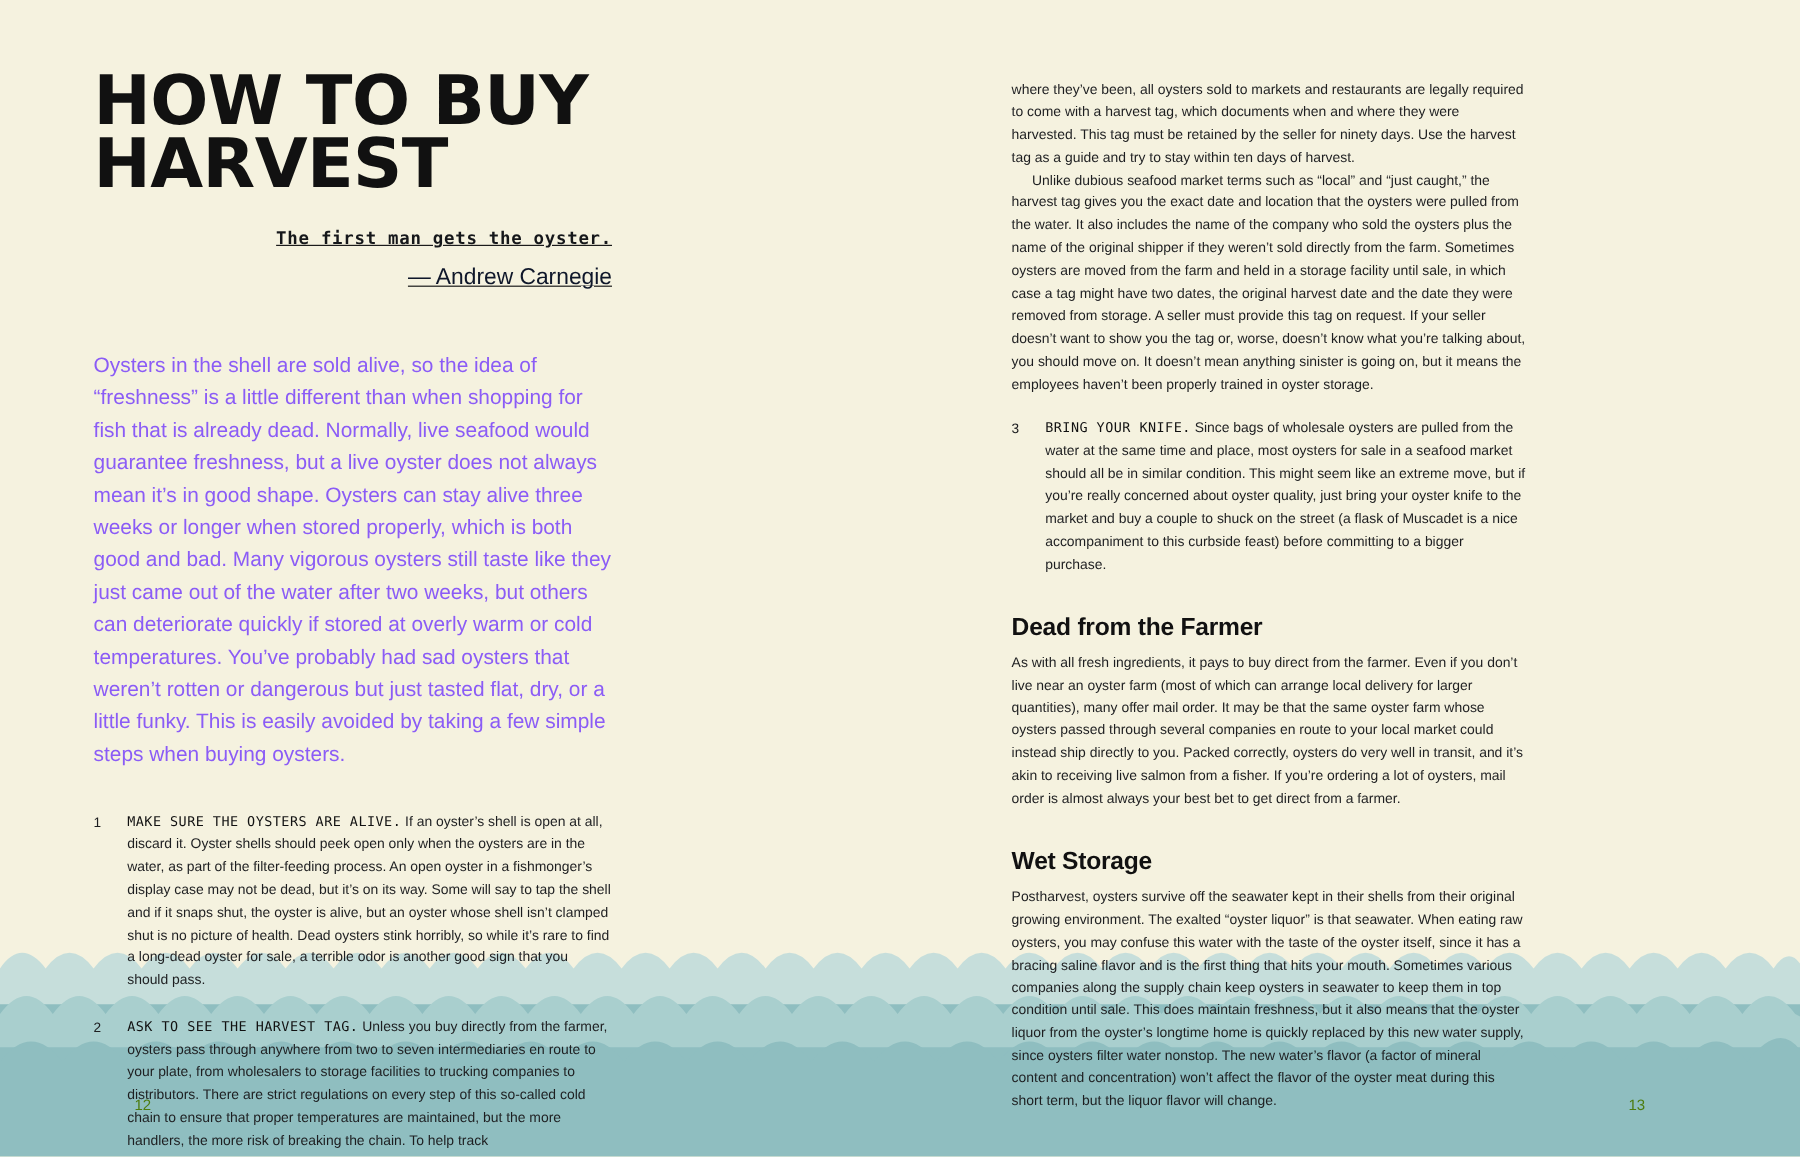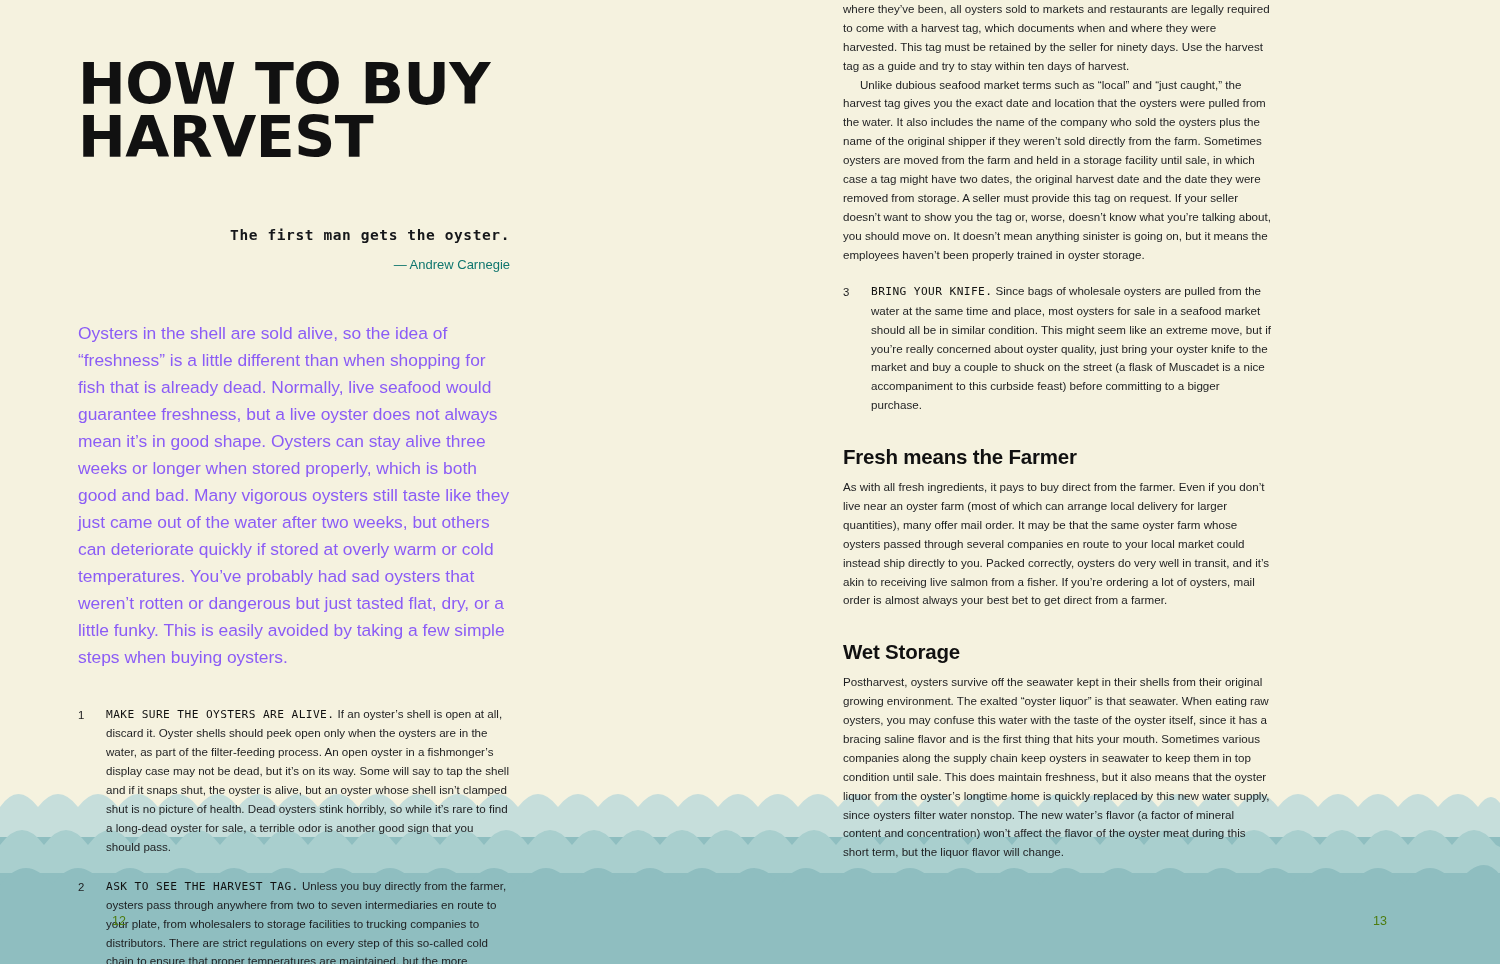--- a/index.html
+++ b/index.html
@@ -53,36 +53,37 @@
     font-size: 57px;
     line-height: 0.93;
     letter-spacing: -0.5px;
     margin: 0;
     padding-top: 58px;
     color: #111;
   }
   .title-line { display: block; }
 
   .quote-block {
-    margin-top: 60px;
+    margin-top: 24px;
     text-align: right;
+    text-decoration: underline;
   }
   .quote {
     font-family: "DejaVu Sans Mono", monospace;
     font-size: 14.5px;
     line-height: 1.55;
     letter-spacing: 0.6px;
     color: #15171a;
     font-weight: 700;
   }
   .quote-attrib {
     margin-top: 11px;
     font-family: "Liberation Sans", sans-serif;
-    font-size: 13px;
-    color: #0f766e;
+    font-size: 19px;
+    color: #0f172a;
   }
 
   .lede {
     margin-top: 48px;
     font-size: 17.4px;
     line-height: 1.55;
     color: #8b5cf6;
   }
 
   ol.steps {
@@ -113,40 +114,40 @@
     letter-spacing: 0.4px;
     color: #111;
   }
 
   .rcol-p {
     font-size: 11.6px;
     line-height: 1.63;
     color: #1d1e20;
     margin: 0;
   }
-  .rcol-p.first { }
+  .rcol-p.first { padding-top: 66px; }
   .rcol-p.indent { text-indent: 17px; }
 
   h2.subhead {
     font-family: "Liberation Sans", sans-serif;
     font-weight: 700;
     font-size: 20.5px;
     letter-spacing: -0.2px;
     color: #111;
     margin: 30px 0 9px 0;
   }
 
   .folio {
     position: absolute;
     bottom: 36px;
     font-size: 12.5px;
     color: #4d7c0f;
   }
   .folio-left { left: 112px; }
-  .folio-right { right: 113px; }
+  .folio-right { right: 129px; }
 </style>
 </head>
 <body>
 
 <div class="page">
 
   <div class="water">
     <div class="wave-band" style="top:-42px;">
       <svg width="1500" height="60" viewBox="0 0 1500 60" preserveAspectRatio="none">
         <path d="M0,60 L0,30
@@ -225,21 +226,21 @@
     <p class="rcol-p indent">Unlike dubious seafood market terms such as “local” and “just caught,” the harvest tag gives you the exact date and location that the oysters were pulled from the water. It also includes the name of the company who sold the oysters plus the name of the original shipper if they weren’t sold directly from the farm. Sometimes oysters are moved from the farm and held in a storage facility until sale, in which case a tag might have two dates, the original harvest date and the date they were removed from storage. A seller must provide this tag on request. If your seller doesn’t want to show you the tag or, worse, doesn’t know what you’re talking about, you should move on. It doesn’t mean anything sinister is going on, but it means the employees haven’t been properly trained in oyster storage.</p>
 
     <ol class="steps" style="margin-top:18px;">
       <li>
         <span class="num">3</span>
         <span class="runhead">BRING YOUR KNIFE.</span>
         <span>Since bags of wholesale oysters are pulled from the water at the same time and place, most oysters for sale in a seafood market should all be in similar condition. This might seem like an extreme move, but if you’re really concerned about oyster quality, just bring your oyster knife to the market and buy a couple to shuck on the street (a flask of Muscadet is a nice accompaniment to this curbside feast) before committing to a bigger purchase.</span>
       </li>
     </ol>
 
-    <h2 class="subhead">Fresh means the Farmer</h2>
+    <h2 class="subhead">Dead from the Farmer</h2>
     <p class="rcol-p">As with all fresh ingredients, it pays to buy direct from the farmer. Even if you don’t live near an oyster farm (most of which can arrange local delivery for larger quantities), many offer mail order. It may be that the same oyster farm whose oysters passed through several companies en route to your local market could instead ship directly to you. Packed correctly, oysters do very well in transit, and it’s akin to receiving live salmon from a fisher. If you’re ordering a lot of oysters, mail order is almost always your best bet to get direct from a farmer.</p>
 
     <h2 class="subhead">Wet Storage</h2>
     <p class="rcol-p">Postharvest, oysters survive off the seawater kept in their shells from their original growing environment. The exalted “oyster liquor” is that seawater. When eating raw oysters, you may confuse this water with the taste of the oyster itself, since it has a bracing saline flavor and is the first thing that hits your mouth. Sometimes various companies along the supply chain keep oysters in seawater to keep them in top condition until sale. This does maintain freshness, but it also means that the oyster liquor from the oyster’s longtime home is quickly replaced by this new water supply, since oysters filter water nonstop. The new water’s flavor (a factor of mineral content and concentration) won’t affect the flavor of the oyster meat during this short term, but the liquor flavor will change.</p>
   </div>
 
   <div class="folio folio-left">12</div>
   <div class="folio folio-right">13</div>
 
 </div>

